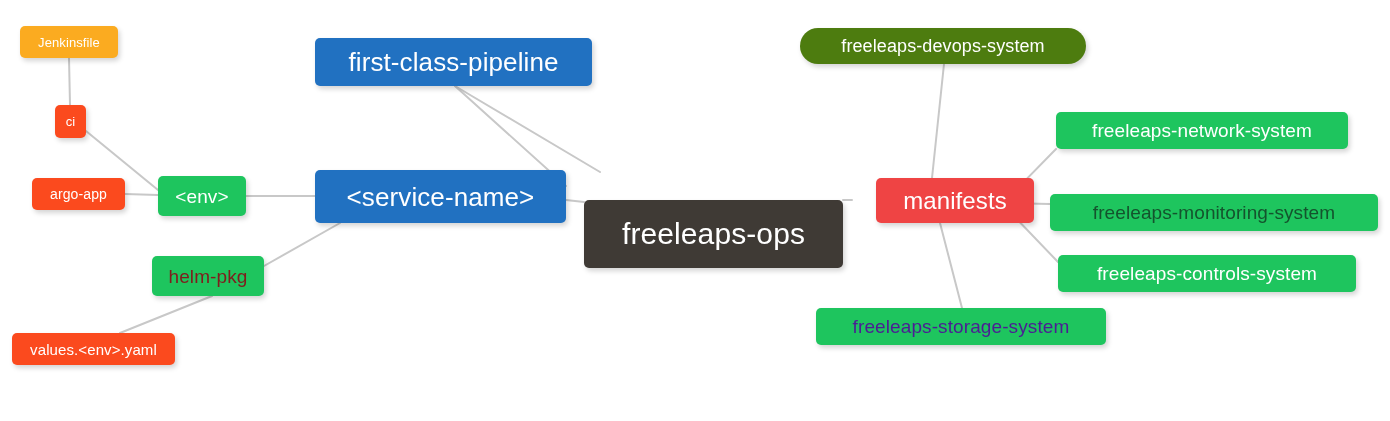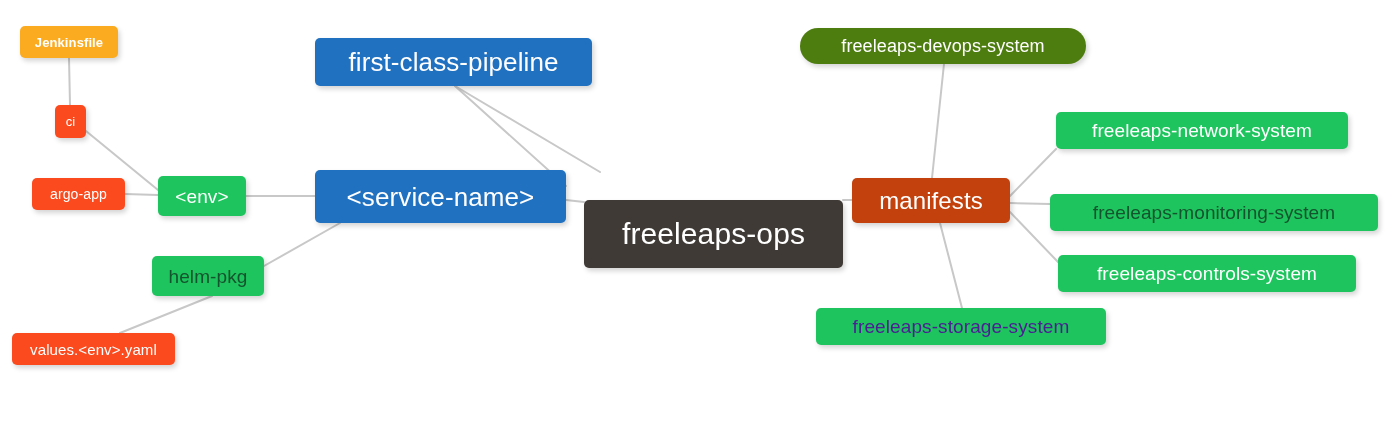--- a/index.html
+++ b/index.html
@@ -60,48 +60,48 @@
       <line x1="212" y1="296" x2="120" y2="333" stroke="#c8c8c8" stroke-width="2" stroke-linecap="round"></line>
       <line x1="566" y1="200" x2="584" y2="202" stroke="#c8c8c8" stroke-width="2" stroke-linecap="round"></line>
       <line x1="843" y1="200" x2="852" y2="200" stroke="#c8c8c8" stroke-width="2" stroke-linecap="round"></line>
       <line x1="932" y1="178" x2="944" y2="64" stroke="#c8c8c8" stroke-width="2" stroke-linecap="round"></line>
       <line x1="1010" y1="196" x2="1056" y2="149" stroke="#c8c8c8" stroke-width="2" stroke-linecap="round"></line>
       <line x1="1010" y1="203" x2="1050" y2="204" stroke="#c8c8c8" stroke-width="2" stroke-linecap="round"></line>
       <line x1="1010" y1="212" x2="1058" y2="262" stroke="#c8c8c8" stroke-width="2" stroke-linecap="round"></line>
       <line x1="940" y1="223" x2="962" y2="308" stroke="#c8c8c8" stroke-width="2" stroke-linecap="round"></line>
     </svg>
   <div id="node-layer">
-      <div class="node" style="left: 20px; top: 26px; width: 98px; height: 32px; background: rgb(251, 171, 32); font-size: 13px; color: rgb(255, 255, 255); font-weight: bold;">
+      <div class="node" style="left: 20px; top: 26px; width: 98px; height: 32px; background: rgb(251, 171, 32); font-size: 13px; color: rgb(255, 255, 255);">
         <span class="node-label">Jenkinsfile</span>
       </div>
       <div class="node" style="left: 55px; top: 105px; width: 31px; height: 33px; background: rgb(251, 74, 30); font-size: 13px; color: rgb(255, 255, 255);">
         <span class="node-label">ci</span>
       </div>
       <div class="node" style="left: 32px; top: 178px; width: 93px; height: 32px; background: rgb(251, 74, 30); font-size: 14px; color: rgb(255, 255, 255);">
         <span class="node-label">argo-app</span>
       </div>
       <div class="node" style="left: 158px; top: 176px; width: 88px; height: 40px; background: rgb(30, 197, 94); font-size: 19px; color: rgb(255, 255, 255);">
         <span class="node-label">&lt;env&gt;</span>
       </div>
       <div class="node" style="left: 315px; top: 170px; width: 251px; height: 53px; background: rgb(33, 113, 193); font-size: 26px; color: rgb(255, 255, 255);">
         <span class="node-label">&lt;service-name&gt;</span>
       </div>
       <div class="node" style="left: 315px; top: 38px; width: 277px; height: 48px; background: rgb(33, 113, 193); font-size: 26px; color: rgb(255, 255, 255);">
         <span class="node-label">first-class-pipeline</span>
       </div>
-      <div class="node" style="left: 152px; top: 256px; width: 112px; height: 40px; background: rgb(30, 197, 94); font-size: 19px; color: #14532d;">
+      <div class="node" style="left: 152px; top: 256px; width: 112px; height: 40px; background: rgb(30, 197, 94); font-size: 19px; color: #7f1d1d;">
         <span class="node-label">helm-pkg</span>
       </div>
       <div class="node" style="left: 12px; top: 333px; width: 163px; height: 32px; background: rgb(251, 74, 30); font-size: 15px; color: rgb(255, 255, 255);">
         <span class="node-label">values.&lt;env&gt;.yaml</span>
       </div>
       <div class="node" style="left: 584px; top: 184px; width: 259px; height: 68px; background: rgb(63, 58, 53); font-size: 30px; color: rgb(255, 255, 255); margin-top: 16px;">
         <span class="node-label">freeleaps-ops</span>
       </div>
-      <div class="node" style="left: 852px; top: 178px; width: 158px; height: 45px; background: #c2410c; font-size: 24px; color: rgb(255, 255, 255);">
+      <div class="node" style="left: 876px; top: 178px; width: 158px; height: 45px; background: #ef4444; font-size: 24px; color: rgb(255, 255, 255);">
         <span class="node-label">manifests</span>
       </div>
       <div class="node" style="left: 800px; top: 28px; width: 286px; height: 36px; background: #4d7c0f; font-size: 18px; color: rgb(255, 255, 255); border-radius: 18px;">
         <span class="node-label">freeleaps-devops-system</span>
       </div>
       <div class="node" style="left: 1056px; top: 112px; width: 292px; height: 37px; background: rgb(30, 197, 94); font-size: 19px; color: rgb(255, 255, 255);">
         <span class="node-label">freeleaps-network-system</span>
       </div>
       <div class="node" style="left: 1050px; top: 194px; width: 328px; height: 37px; background: rgb(30, 197, 94); font-size: 19px; color: #14532d;">
         <span class="node-label">freeleaps-monitoring-system</span>

